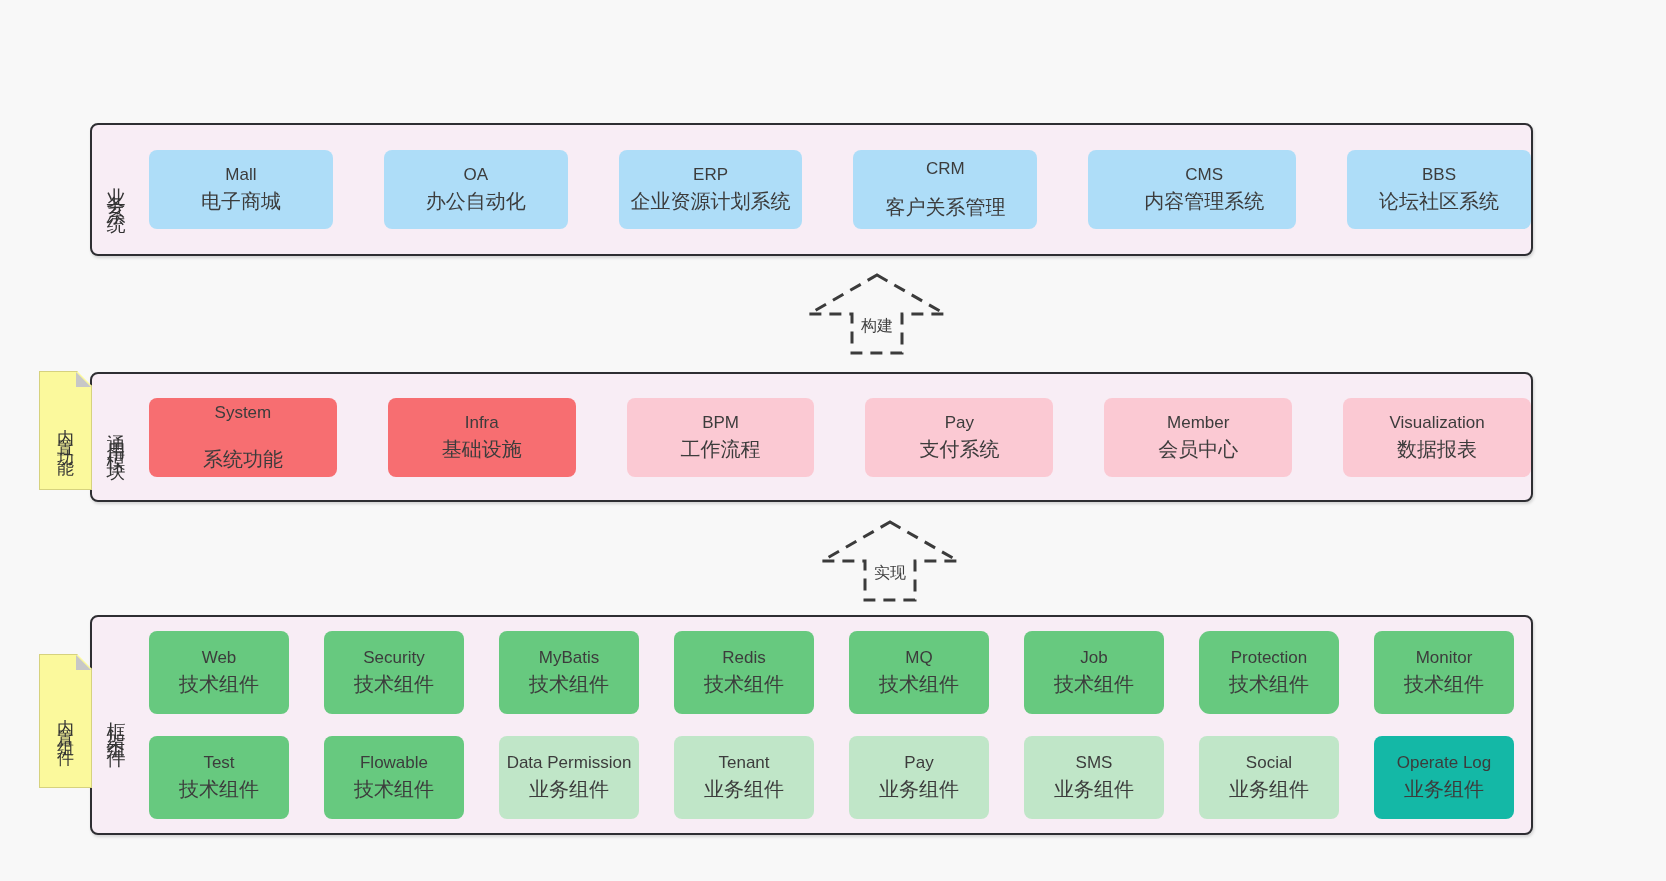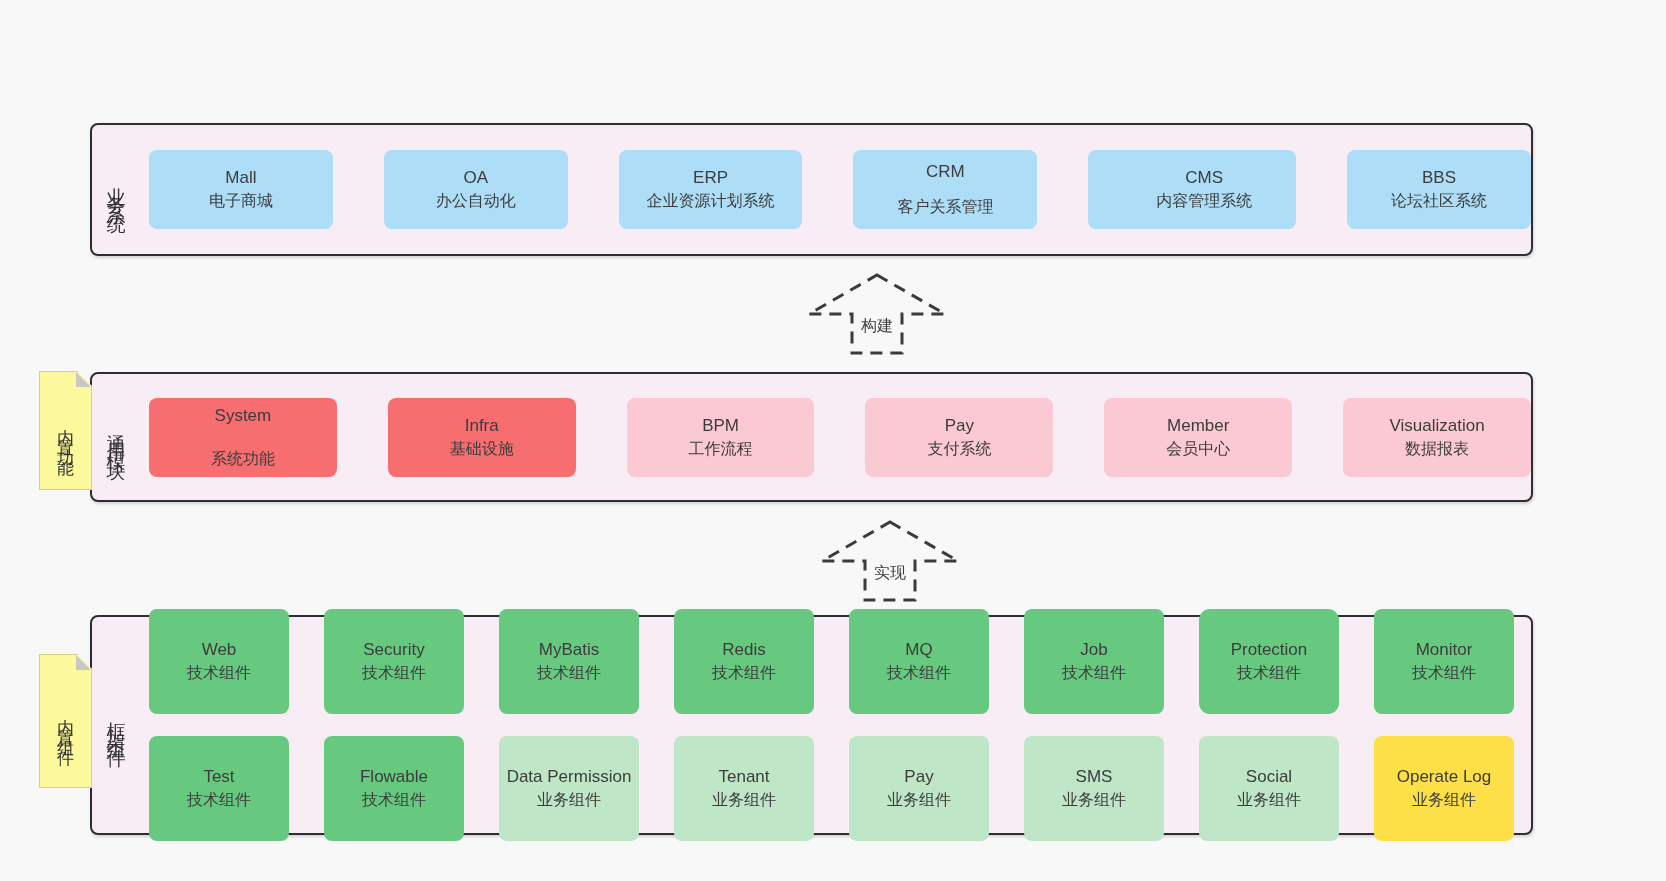--- a/index.html
+++ b/index.html
@@ -54,23 +54,23 @@
     width:224px; height:79px;
     border-radius:8px;
     display:flex;
     flex-direction:column;
     justify-content:center;
     align-items:center;
     text-align:center;
     color:#3c3c3c;
     line-height:1.42;
   }
-  .layer--components .box { width:140px; height:105px; }
+  .layer--components .box { width:140px; height:83px; }
   .box-title    { font-size:17px; }
-  .box-subtitle { font-size:16px; }
+  .box-subtitle { font-size:20px; }
 
   
   .arrow {
     position:absolute;
     width:142px; height:84px;
   }
   .arrow svg { display:block; }
   .arrow--build     { left:806px; top:272px; }
   .arrow--implement { left:819px; top:519px; }
   .arrow-label {
@@ -268,21 +268,21 @@
             <div class="box-subtitle">业务组件</div>
           </div>
           <div class="box" style="background: rgb(192, 230, 200); text-align: right;">
             <div class="box-title">SMS</div>
             <div class="box-subtitle">业务组件</div>
           </div>
           <div class="box" style="background: rgb(192, 230, 200);">
             <div class="box-title">Social</div>
             <div class="box-subtitle">业务组件</div>
           </div>
-          <div class="box" style="background: #fde047; text-align: center;">
+          <div class="box" style="background: #14b8a6; text-align: center;">
             <div class="box-title">Operate Log</div>
             <div class="box-subtitle">业务组件</div>
           </div>
         </div>
       </div>
   </div>
 
 </div>
 
 </body></html>

